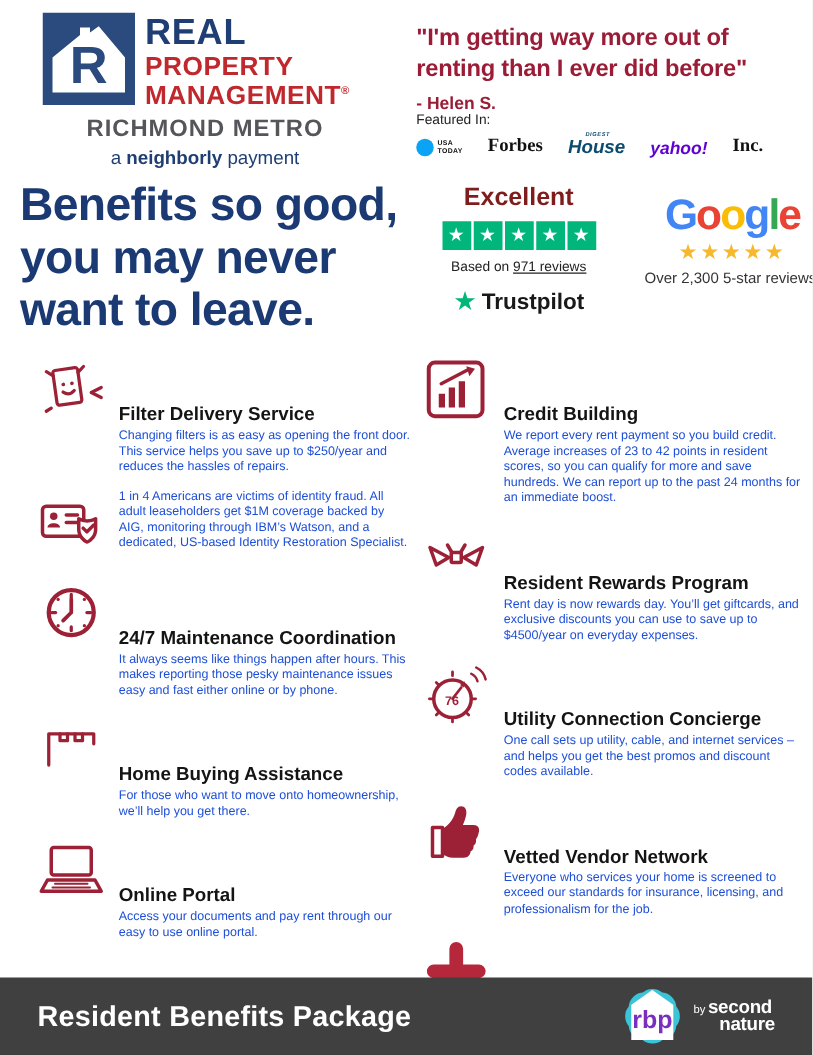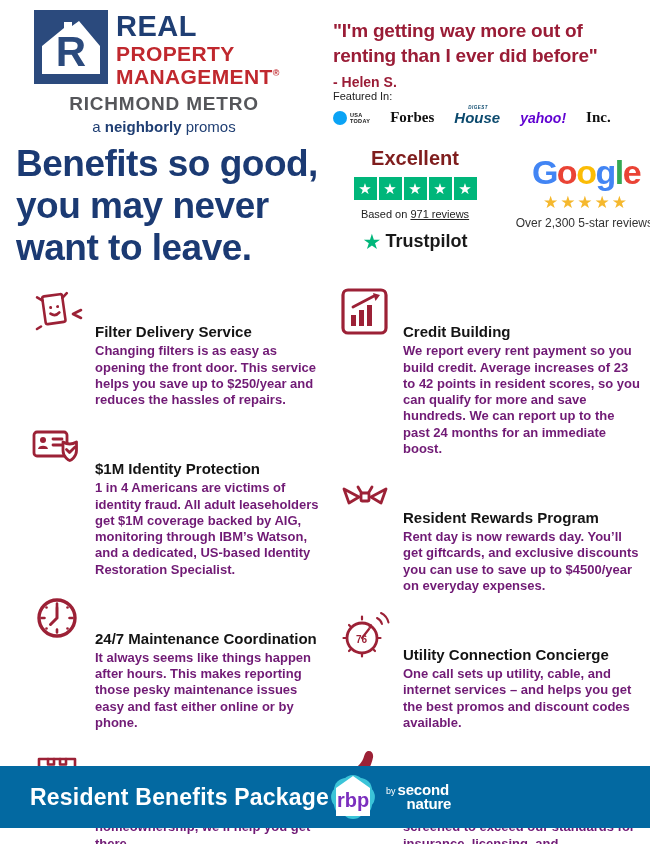--- a/index.html
+++ b/index.html
@@ -57,27 +57,27 @@
 
   
   .intro { margin:16px 30px 0 28px; font-size:16.5px; color:#1b1b1b; line-height:1.3; max-width:600px; }
 
   
   .benefits { display:grid; grid-template-columns:300px 308px; column-gap:8px; padding:14px 10px 0 28px; }
   .benefit { display:flex; margin-bottom:11px; }
   .bicon { width:58px; flex:none; display:flex; justify-content:center; align-items:flex-start; padding-top:2px; }
   .btext { margin-left:9px; }
   .btitle { font-size:15px; font-weight:700; color:#141414; margin-bottom:3px;margin-top:41px; }
-  .bbody { font-size:13px; color:#701a75; line-height:1.25; max-width:238px;font-weight:bold; }
+  .bbody { font-size:10px; color:#1d4ed8; line-height:1.25; max-width:238px; }
   .benefit-more { align-items:center; }
   .benefit-more .btitle { font-size:17px; margin-bottom:0; }
   svg.bi { display:block; }
 
   
-  .footer { position:absolute; left:0; bottom:16px; width:650px; height:62px; background:#0369a1; display:flex; align-items:center; justify-content:flex-start; padding:0 30px 0 30px; }
+  .footer { position:absolute; left:0; bottom:0; width:650px; height:62px; background:#404040; display:flex; align-items:center; justify-content:space-between; padding:0 30px 0 30px; }
   .footer-title { color:#fff; font-size:23px; font-weight:700; letter-spacing:.2px; }
   .rbp-lockup { display:flex; align-items:center; gap:9px; }
   .rbp-badge { width:48px; height:48px; position:relative; }
   .rbp-teal { position:absolute; inset:5px; background:#3bc4d8; border-radius:12px; transform:rotate(45deg); }
   .rbp-teal2 { position:absolute; inset:5px; background:#3bc4d8; border-radius:12px; }
   .rbp-house { position:absolute; left:7px; right:7px; top:3px; bottom:5px; background:#ffffff; clip-path:polygon(50% 0%, 100% 30%, 100% 100%, 0% 100%, 0% 30%); display:flex; align-items:center; justify-content:center; }
   .rbp-text { color:#7b2fbe; font-weight:800; font-size:20px; margin-top:8px; }
   .by-brand { display:flex; color:#fff; }
   .by-word { font-size:9px; margin-top:3px; margin-right:2px; }
   .sn-stack { line-height:.95; font-weight:700; font-size:15px; letter-spacing:-.2px; }
@@ -101,21 +101,21 @@
         <div class="brand-words">
           <div class="brand-l1">REAL</div>
           <div class="brand-l2">PROPERTY</div>
           <div class="brand-l3"><span>MANAGEMENT</span><span class="brand-reg">®</span></div>
         </div>
       </div>
       <div class="brand-location">RICHMOND METRO</div>
       <div class="brand-tagline">
         <span>a</span>
         <span class="nb">neighborly</span>
-        <span>promos</span>
+        <span>payment</span>
       </div>
     </div>
 
     <div class="quote-block">
       <div class="quote-text">"I'm getting way more out of renting than I ever did before"</div>
       <div class="quote-attr">- Helen S.</div>
       <div class="featured">
         <div class="featured-label">Featured In:</div>
         <div class="featured-logos">
           <div class="logo-usat">
@@ -201,21 +201,20 @@
           <svg class="bi" width="56" height="56" viewBox="0 0 56 56" fill="none" stroke="#9C2136" stroke-width="2.8" stroke-linecap="round" stroke-linejoin="round">
             <rect x="5" y="11" width="33" height="24" rx="3"></rect>
             <circle cx="14" cy="19" r="3" fill="#9C2136" stroke="none"></circle>
             <path d="M9 28 c0 -4.5 10 -4.5 10 0" fill="#9C2136" stroke="none"></path>
             <path d="M24 18 h9 M24 24 h9"></path>
             <path d="M34 21 c4 2.4 9.5 2.4 13.5 0 v8.5 c0 6.5 -6 10 -6.7 10 c-0.7 0 -6.8 -3.5 -6.8 -10 z" fill="#ffffff"></path>
             <path d="M37.5 28.5 l3 3 l5.5 -5.5"></path>
           </svg>
         </div>
         <div class="btext">
-          <div class="btitle">$1M Identity Protection</div>
           <div class="bbody">1 in 4 Americans are victims of identity fraud. All adult leaseholders get $1M coverage backed by AIG, monitoring through IBM’s Watson, and a dedicated, US-based Identity Restoration Specialist.</div>
         </div>
       </div>
 
       <div class="benefit">
         <div class="bicon">
           <svg class="bi" width="56" height="56" viewBox="0 0 56 56" fill="none" stroke="#9C2136" stroke-width="3.4" stroke-linecap="round" stroke-linejoin="round">
             <circle cx="28" cy="27" r="18"></circle>
             <path d="M28 12.5 v3 M43.5 27 h-3 M28 41.5 v-3 M12.5 27 h3" stroke-width="2.6"></path>
             <circle cx="38.5" cy="16.5" r="1.3" fill="#9C2136" stroke="none"></circle>

